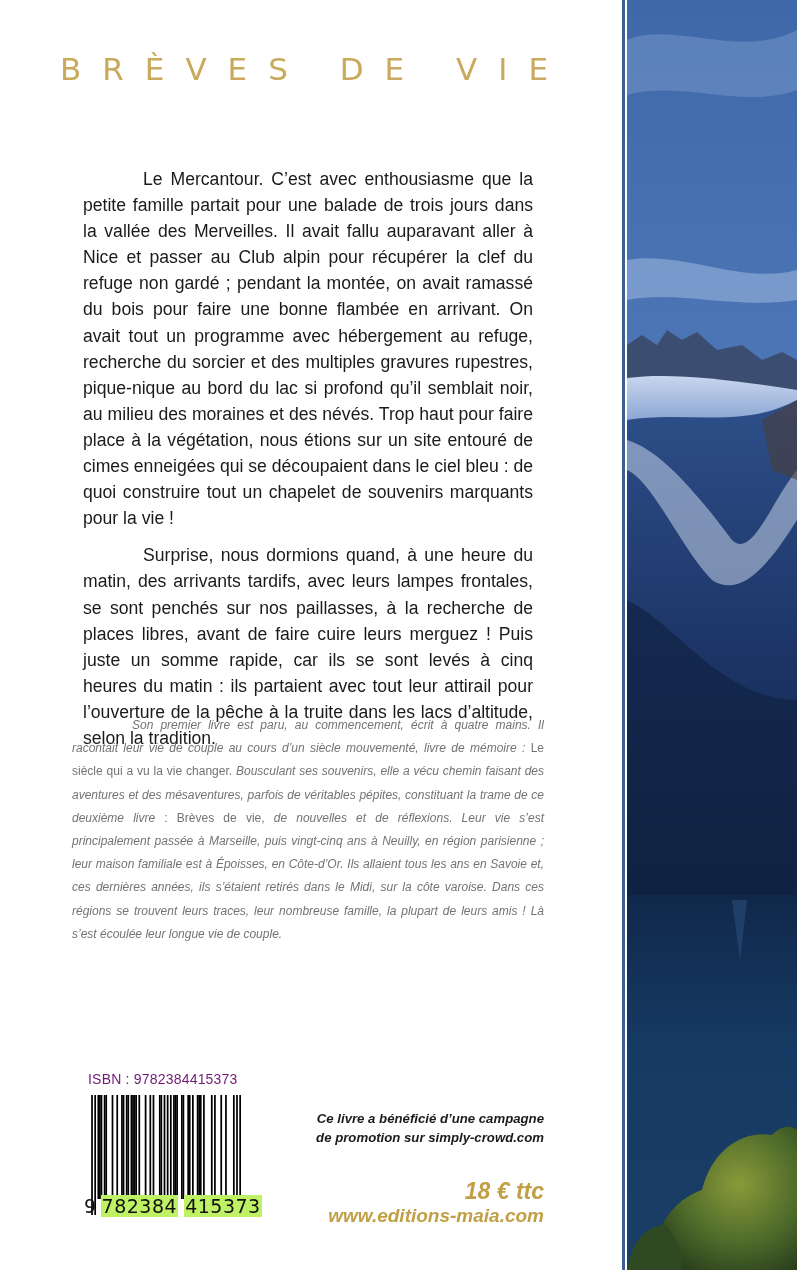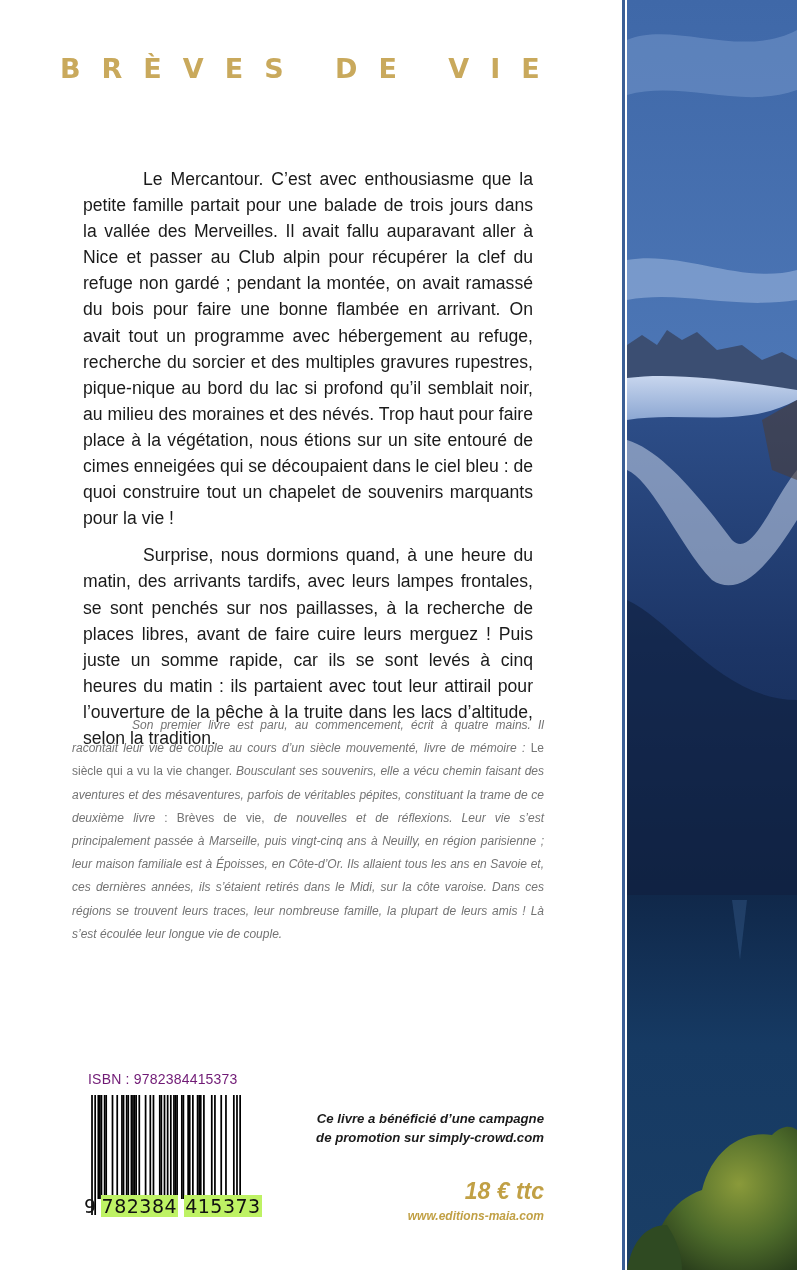--- a/index.html
+++ b/index.html
@@ -23,22 +23,22 @@
     }
 
     
     .title {
       position: absolute;
       left: 60px;
       top: 52px;
       width: 500px;
       text-align: center;
       font-family: "DejaVu Sans", sans-serif;
-      font-weight: 700;
-      font-size: 27px;
+      font-weight: 400;
+      font-size: 31px;
       letter-spacing: 21px;
       color: #c9a95c;
       line-height: 34px;
       white-space: nowrap;
       -webkit-text-stroke: 0px;
     }
     .author {
       position: absolute;
       left: 60px;
       top: 104px;
@@ -149,21 +149,21 @@
     }
     .website {
       position: absolute;
       left: 280px;
       top: 1204px;
       width: 264px;
       text-align: right;
       font-family: "Liberation Sans", sans-serif;
       font-style: italic;
       font-weight: bold;
-      font-size: 12px;
+      font-size: 19px;
       line-height: 24px;
       color: #c1a045;
     }
 
     
     .photo-strip {
       position: absolute;
       left: 622px;
       top: 0;
       width: 175px;

